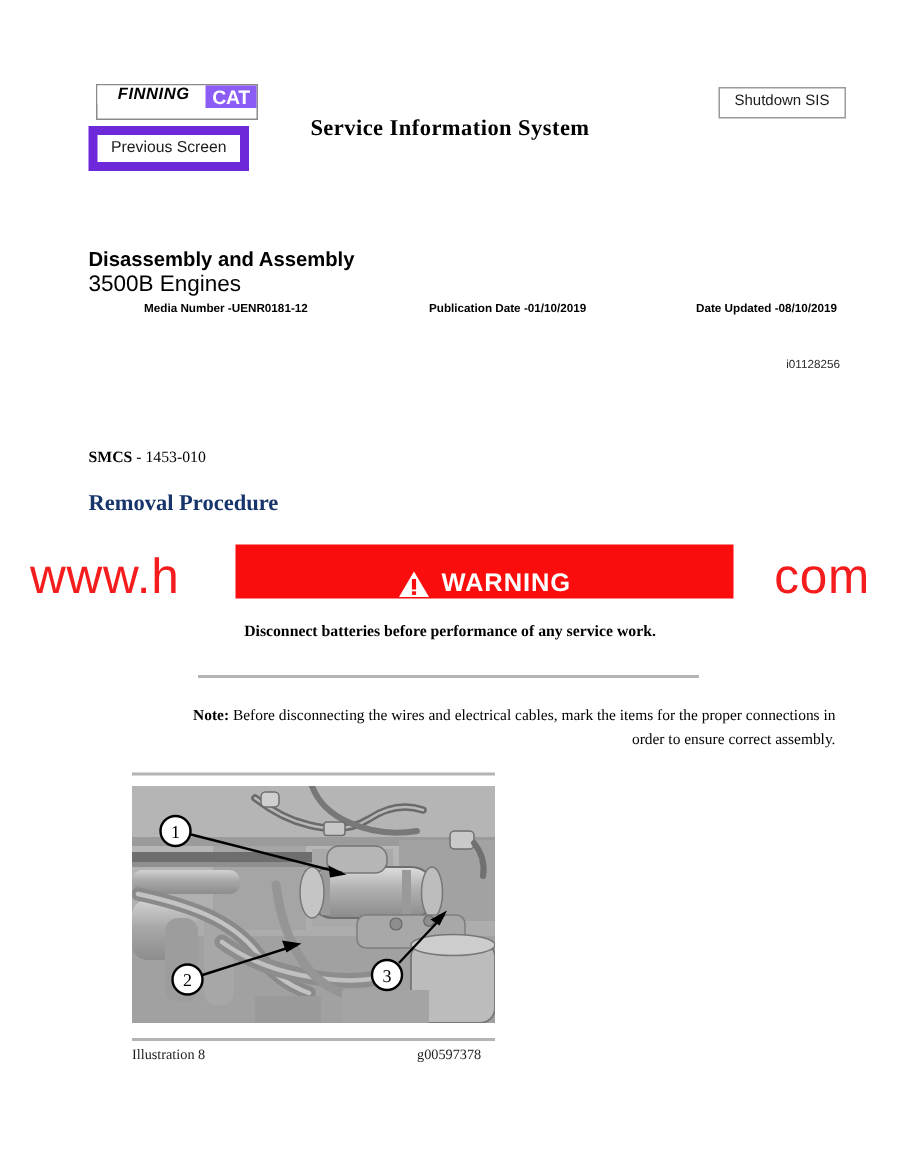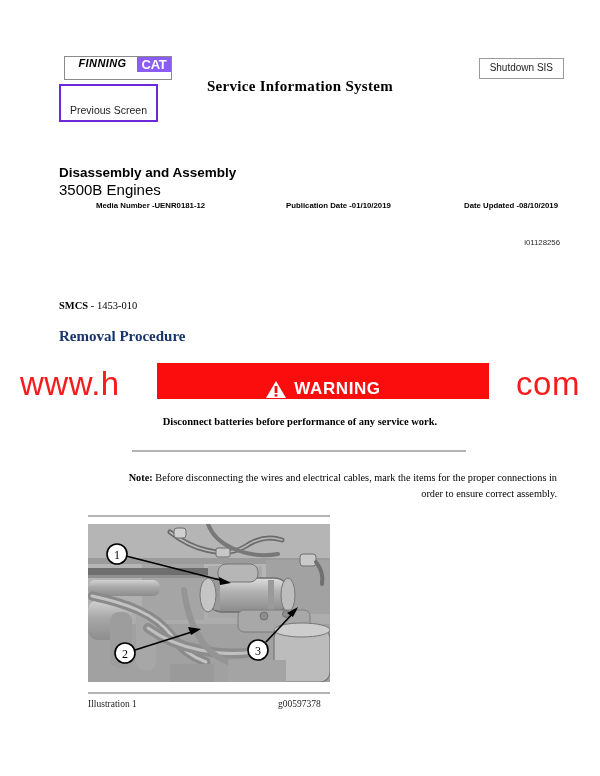--- a/index.html
+++ b/index.html
@@ -65,22 +65,22 @@
     font-family: "Liberation Sans", sans-serif;
     font-weight: bold;
     font-size: 13px;
     letter-spacing: -0.3px;
   }
 
   .prev-screen-btn {
     position: absolute;
     left: 59px;
     top: 84px;
-    padding: 18px 9px 3px 9px;
-    border: 2px solid #6d28d9;
+    padding: 2px 9px 3px 9px;
+    border: 6px solid #6d28d9;
     background: #fff;
     font-family: "Liberation Sans", sans-serif;
     font-size: 10.5px;
     color: #1c1c1c;
     line-height: 13px;
     cursor: pointer;
   }
 
   .sis-title {
     position: absolute;
@@ -475,17 +475,17 @@
       <line x1="178" y1="118" x2="208" y2="86" stroke="#000" stroke-width="1.6"></line>
       <polygon points="210,83 199,89 205,93" fill="#000"></polygon>
       <circle cx="170" cy="126" r="10" fill="#ffffff" stroke="#000" stroke-width="1.6"></circle>
       <text x="170" y="130.5" font-family="Liberation Serif, serif" font-size="12" text-anchor="middle" fill="#000">3</text>
     </svg>
   </div>
 
   <div class="illus-rule-bottom"></div>
 
   <div class="illus-caption">
-    <span class="cap-left">Illustration 1</span>
+    <span class="cap-left">Illustration 8</span>
     <span class="cap-right">g00597378</span>
   </div>
 
 </div>
 
 </body></html>

